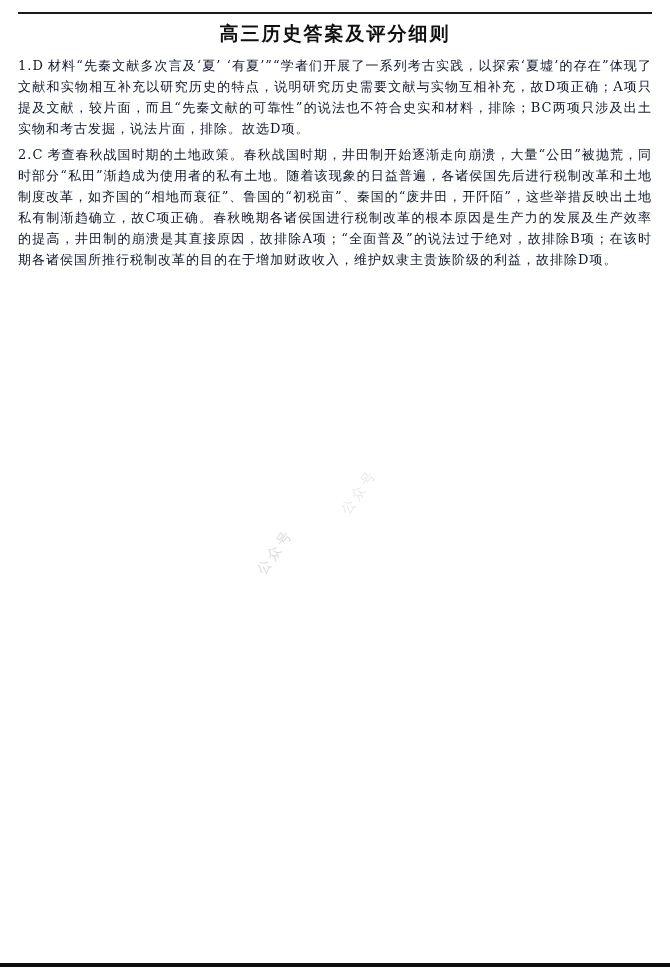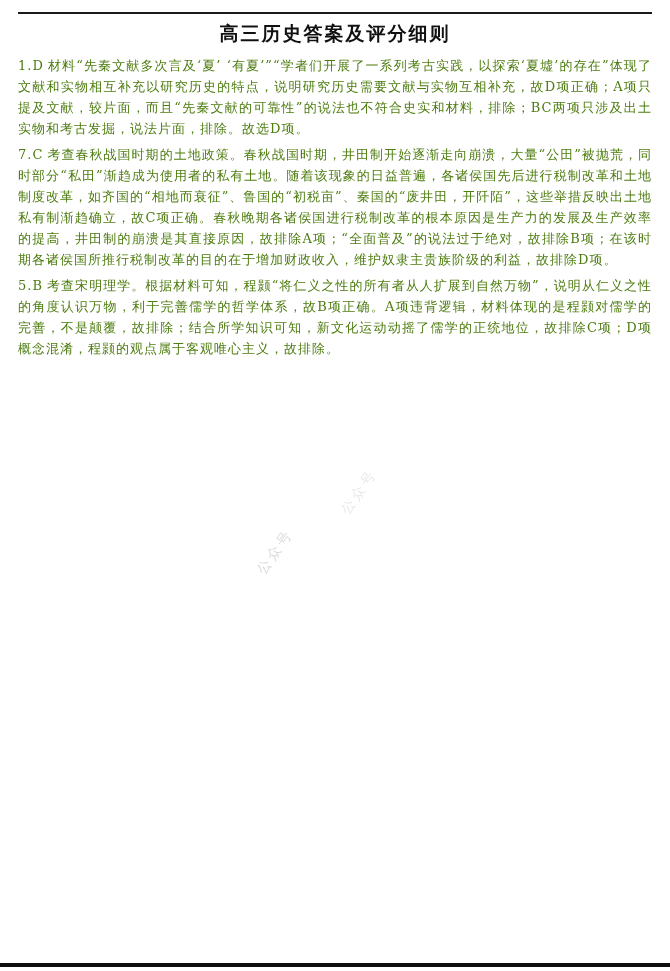--- a/index.html
+++ b/index.html
@@ -39,21 +39,21 @@
   }
   .content {
     padding: 8px 18px 0 18px;
   }
   p.answer-item {
     margin: 0 0 5px 0;
     font-size: 13px;
     line-height: 21px;
     text-align: justify;
     letter-spacing: 1px;
-    color: #4d7c0f;
+    color: #0f172a;
   }
   p.answer-item .item-label {
     margin-right: 4px;
     white-space: nowrap;
   }
   .watermark {
     position: absolute;
     transform: rotate(-55deg);
     transform-origin: left bottom;
     font-size: 14px;
@@ -77,22 +77,21 @@
 <body>
 
 <div class="page">
 
   <div class="top-rule"></div>
 
   <h1 class="doc-title">高三历史答案及评分细则</h1>
 
   <div class="content">
     <p class="answer-item"><span class="item-label">1.D</span><span>材料“先秦文献多次言及‘夏’ ‘有夏’”“学者们开展了一系列考古实践，以探索‘夏墟’的存在”体现了文献和实物相互补充以研究历史的特点，说明研究历史需要文献与实物互相补充，故D项正确；A项只提及文献，较片面，而且“先秦文献的可靠性”的说法也不符合史实和材料，排除；BC两项只涉及出土实物和考古发掘，说法片面，排除。故选D项。</span></p>
-    <p class="answer-item"><span class="item-label">7.C</span><span>考查春秋战国时期的土地政策。春秋战国时期，井田制开始逐渐走向崩溃，大量“公田”被抛荒，同时部分“私田”渐趋成为使用者的私有土地。随着该现象的日益普遍，各诸侯国先后进行税制改革和土地制度改革，如齐国的“相地而衰征”、鲁国的“初税亩”、秦国的“废井田，开阡陌”，这些举措反映出土地私有制渐趋确立，故C项正确。春秋晚期各诸侯国进行税制改革的根本原因是生产力的发展及生产效率的提高，井田制的崩溃是其直接原因，故排除A项；“全面普及”的说法过于绝对，故排除B项；在该时期各诸侯国所推行税制改革的目的在于增加财政收入，维护奴隶主贵族阶级的利益，故排除D项。</span></p>
-    <p class="answer-item"><span class="item-label">5.B</span><span>考查宋明理学。根据材料可知，程颢“将仁义之性的所有者从人扩展到自然万物”，说明从仁义之性的角度认识万物，利于完善儒学的哲学体系，故B项正确。A项违背逻辑，材料体现的是程颢对儒学的完善，不是颠覆，故排除；结合所学知识可知，新文化运动动摇了儒学的正统地位，故排除C项；D项概念混淆，程颢的观点属于客观唯心主义，故排除。</span></p>
+    <p class="answer-item"><span class="item-label">2.C</span><span>考查春秋战国时期的土地政策。春秋战国时期，井田制开始逐渐走向崩溃，大量“公田”被抛荒，同时部分“私田”渐趋成为使用者的私有土地。随着该现象的日益普遍，各诸侯国先后进行税制改革和土地制度改革，如齐国的“相地而衰征”、鲁国的“初税亩”、秦国的“废井田，开阡陌”，这些举措反映出土地私有制渐趋确立，故C项正确。春秋晚期各诸侯国进行税制改革的根本原因是生产力的发展及生产效率的提高，井田制的崩溃是其直接原因，故排除A项；“全面普及”的说法过于绝对，故排除B项；在该时期各诸侯国所推行税制改革的目的在于增加财政收入，维护奴隶主贵族阶级的利益，故排除D项。</span></p>
   </div>
 
   <div class="watermark wm-1">公众号</div>
   <div class="watermark wm-2">公众号</div>
 
   <div class="bottom-edge"></div>
 
 </div>
 
 </body></html>

